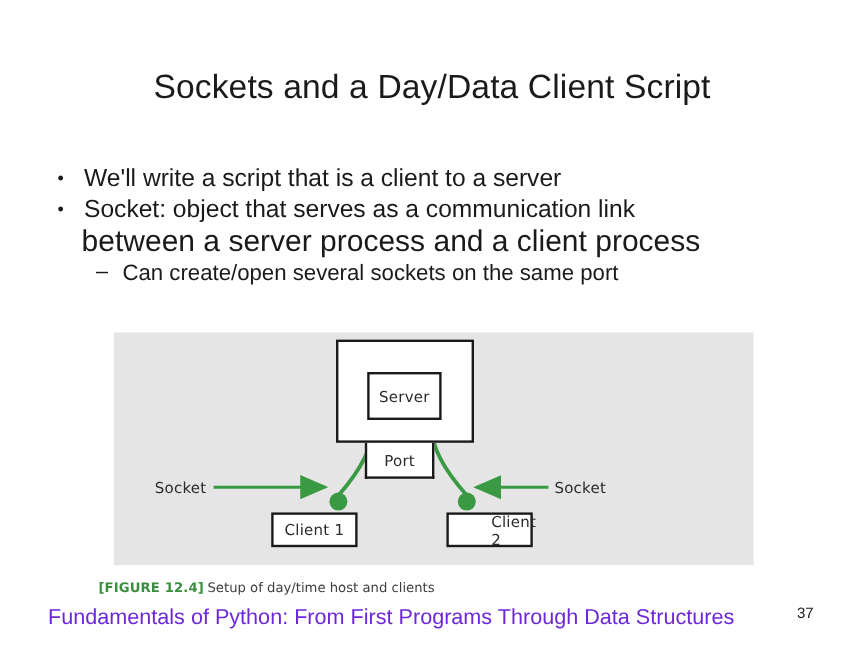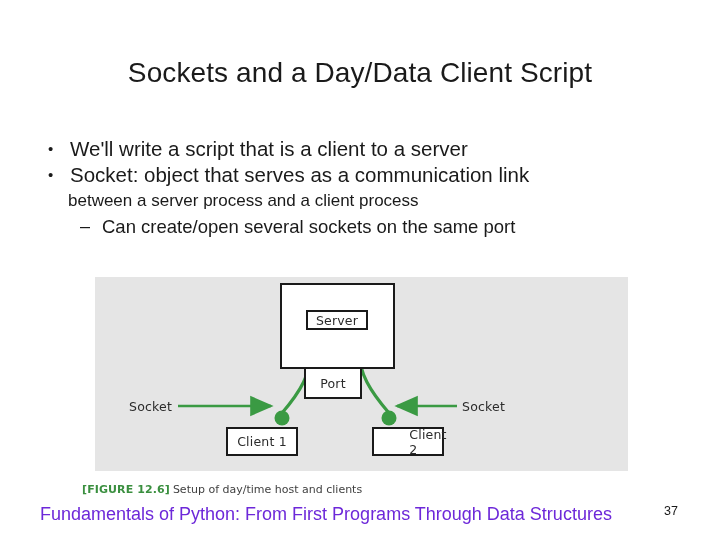--- a/index.html
+++ b/index.html
@@ -52,21 +52,21 @@
     width: 22px;
     flex: 0 0 22px;
     text-align: left;
     line-height: inherit;
   }
   .bullet-mark.dot { font-size: 15px; padding-left: 2px; }
   .bullet-mark.dash { font-size: 18px; }
   .bullet-text { flex: 1 1 auto; }
   .cont-line {
     padding-left: 28px;
-    font-size: 17px;
+    font-size: 25px;
     line-height: 26px;
     color: #1a1a1a;
   }
   .cont-line.indent-1 { padding-left: 28px; }
 
   
   .figure-panel {
     position: absolute;
     left: 95px;
     top: 277px;
@@ -100,21 +100,21 @@
     letter-spacing: 0.2px;
     z-index: 3;
   }
   .box-host {
     left: 185px; top: 6px; width: 115px; height: 86px;
     align-items: flex-start;
     padding-top: 27px;
     background: #ffffff;
   }
   .box-server {
-    left: 211px; top: 33px; width: 62px; height: 20px;
+    left: 211px; top: 33px; width: 62px; height: 40px;
   }
   .box-port {
     left: 209px; top: 92px; width: 58px; height: 30px;
     border-top: none;
     z-index: 1;
   }
   .box-client1 {
     left: 131px; top: 150px; width: 72px; height: 29px;
   }
   .box-client2 {
@@ -229,17 +229,17 @@
     <div class="box-label box-client1">Client 1</div>
     <div class="box-label box-client2">Client 2</div>
 
     <div class="socket-label socket-left">Socket</div>
     <div class="socket-label socket-right">Socket</div>
 
   </div>
 </div>
 
 <div class="fig-caption">
-  <span class="fig-tag">[FIGURE 12.6]</span><span class="fig-desc">Setup of day/time host and clients</span>
+  <span class="fig-tag">[FIGURE 12.4]</span><span class="fig-desc">Setup of day/time host and clients</span>
 </div>
 
 <div class="footer-text">Fundamentals of Python: From First Programs Through Data Structures</div>
 <div class="footer-page">37</div>
 
 </body></html>

